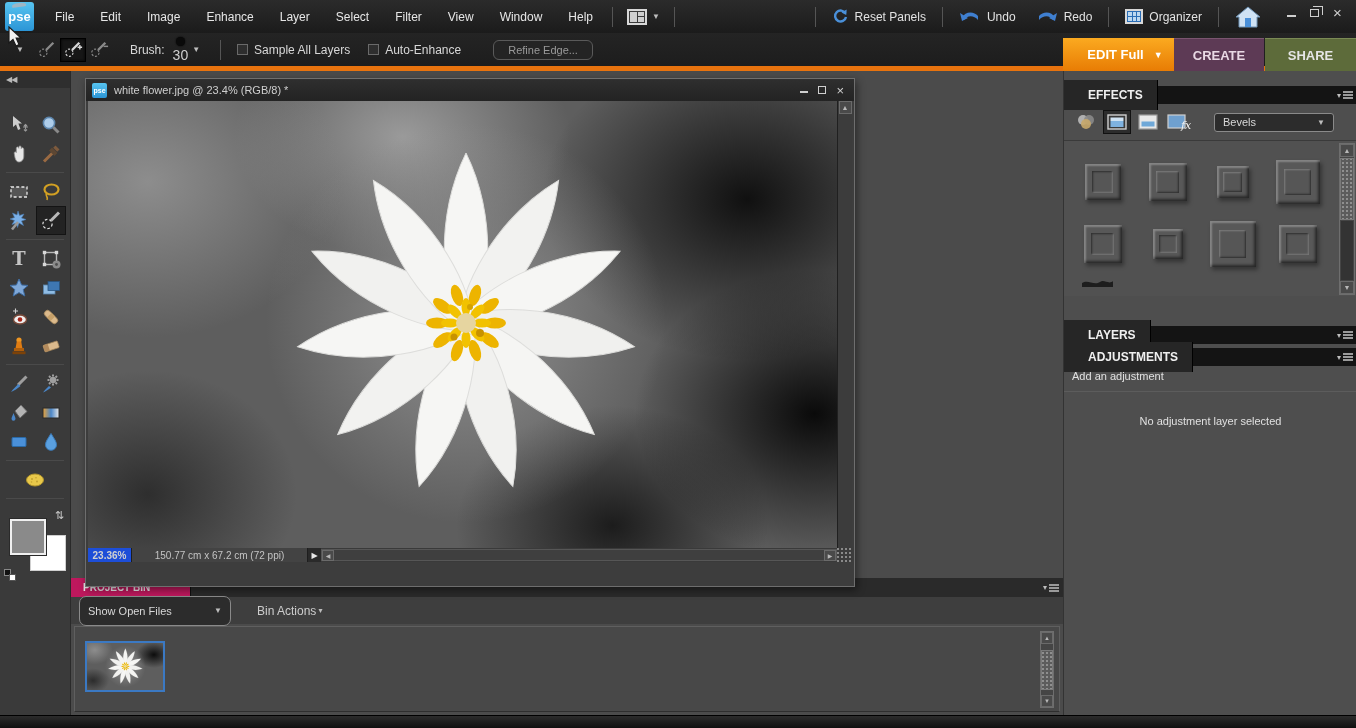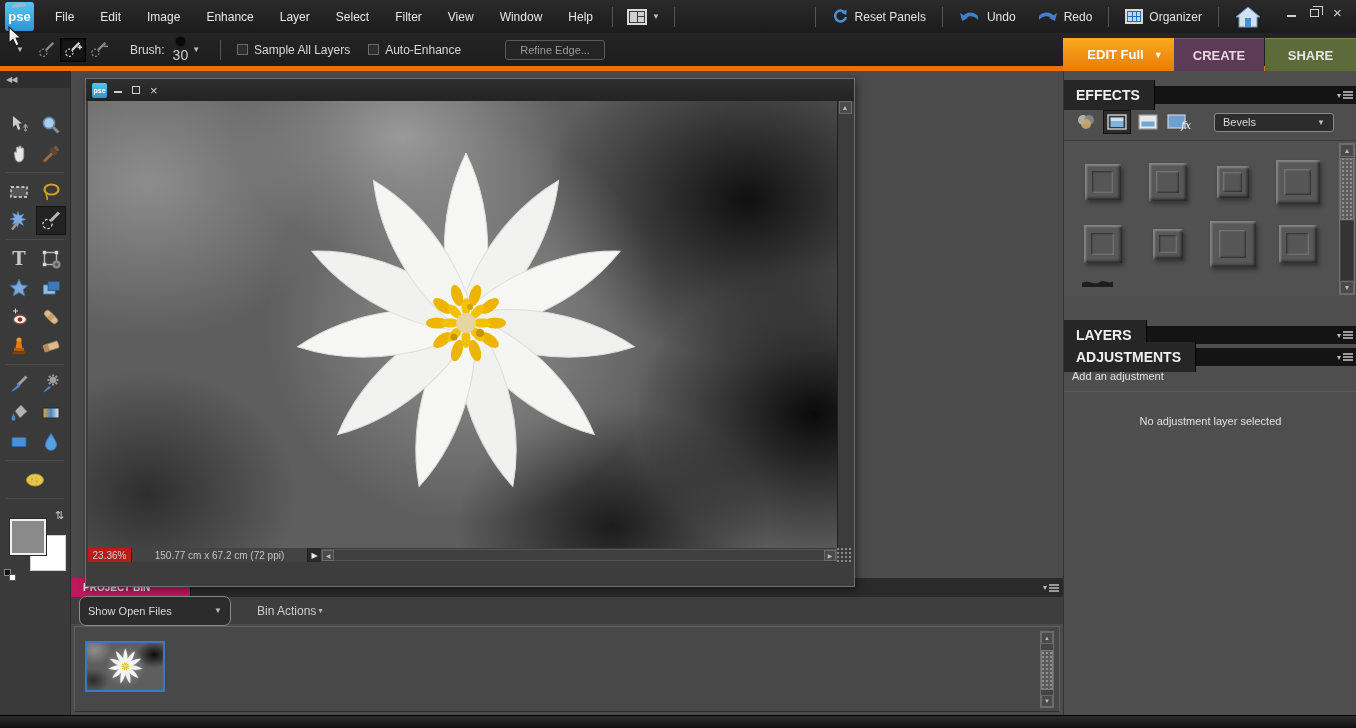--- a/index.html
+++ b/index.html
@@ -74,35 +74,35 @@
       radial-gradient(ellipse 330px 260px at 88% 22%, #101010 0%, rgba(16,16,16,0) 62%),
       radial-gradient(ellipse 300px 240px at 97% 70%, #0a0a0a 0%, rgba(10,10,10,0) 60%),
       radial-gradient(ellipse 260px 200px at 70% 95%, #1c1c1c 0%, rgba(28,28,28,0) 60%),
       radial-gradient(ellipse 240px 200px at 8% 88%, #2e2e2e 0%, rgba(46,46,46,0) 62%),
       radial-gradient(ellipse 300px 240px at 8% 18%, #8d8d8d 0%, rgba(141,141,141,0) 65%),
       radial-gradient(ellipse 280px 200px at 42% 8%, #9a9a9a 0%, rgba(154,154,154,0) 60%),
       #5e5e5e; }
   .vscroll { position:absolute; right:2px; top:22px; width:15px; height:461px; background:#3c3c3c; border-left:1px solid #202020; display:flex; flex-direction:column; justify-content:space-between; align-items:center; }
   .scr-arrow { width:13px; height:13px; background:#4a4a4a; border:1px solid #6a6a6a; color:#b8b8b8; font-size:7px; display:flex; align-items:center; justify-content:center; }
   .doc-status { position:absolute; left:2px; top:469px; width:749px; height:14px; background:#3a3a3a; display:flex; align-items:stretch; font-size:10px; color:#d0d0d0; }
-  .zoom-box { width:44px; background:#b91c1c; border-right:1px solid #1e1e1e; display:flex; align-items:center; justify-content:center; }
+  .zoom-box { width:44px; background:#1d4ed8; border-right:1px solid #1e1e1e; display:flex; align-items:center; justify-content:center;font-weight:bold; }
   .dim-box { width:176px; background:#434343; border-right:1px solid #1e1e1e; display:flex; align-items:center; justify-content:center; color:#c4c4c4; }
   .play-btn { width:13px; background:#2a2a2a; color:#e8e8e8; font-size:8px; display:flex; align-items:center; justify-content:center; }
   .hscroll { flex:1; background:#3f3f3f; border:1px solid #565656; display:flex; justify-content:space-between; align-items:center; margin:1px 0; }
   .hscroll .scr-arrow { width:12px; height:11px; font-size:6px; }
   .grip { position:absolute; right:2px; top:469px; width:15px; height:14px; background:#3c3c3c;
     background-image:radial-gradient(circle at 2px 2px, #8a8a8a 1px, transparent 1px); background-size:4px 4px; background-position:3px 3px; }
 
   
   .flower-svg { position:absolute; left:0; top:0; width:100%; height:100%; }
 
   
   .rightpanel { left:1063px; top:71px; width:293px; height:644px; background:#4e4e4e; border-left:1px solid #333; }
   .phead { position:absolute; left:0; width:293px; height:18px; background:#141414; display:flex; align-items:center; }
-  .ptab { background:#262626; height:30px; display:flex; align-items:center; padding:0 14px 0 12px; color:#f0f0f0; font-size:14px; font-weight:bold; border-right:1px solid #000; }
+  .ptab { background:#262626; height:30px; display:flex; align-items:center; padding:0 14px 0 24px; color:#f0f0f0; font-size:12px; font-weight:bold; border-right:1px solid #000; }
   .pmenu { margin-left:auto; margin-right:4px; color:#9a9a9a; font-size:9px; display:flex; align-items:center; gap:2px; }
   .hamb { display:inline-block; width:10px; height:8px; border-top:2px solid #9a9a9a; border-bottom:2px solid #9a9a9a; position:relative; }
   .hamb:before { content:""; position:absolute; left:0; top:1px; width:10px; height:2px; background:#9a9a9a; }
   .fx-btn { width:28px; height:24px; display:flex; align-items:center; justify-content:center; border:1px solid transparent; }
   .fx-btn.selected { background:#2c2c2c; border:1px solid #111; }
   .dropdown { background:#2c2c2c; border:1px solid #8a8a8a; border-radius:3px; color:#d8d8d8; font-size:11px; display:flex; align-items:center; padding:0 8px; justify-content:space-between; }
   .thumb-area { position:absolute; left:0; top:69px; width:293px; height:156px; background:#515151; border-top:1px solid #3a3a3a; }
   .bevel-grid { position:absolute; left:6px; top:10px; width:262px; display:flex; flex-wrap:wrap; }
   .bevel-cell { width:65px; height:62px; display:flex; align-items:center; justify-content:center; }
   .bevel { background:#585858; box-shadow: inset 2px 2px 2px rgba(255,255,255,.28), inset -2px -2px 3px rgba(0,0,0,.55), 2px 3px 4px rgba(0,0,0,.35); }
@@ -254,21 +254,21 @@
     <span class="dd-arrow" style="margin-right:14px;">▼</span>
     <div class="vsep"></div>
     <div class="chk-group" style="margin-left:10px;">
       <span class="chk"></span>
       <span>Sample All Layers</span>
     </div>
     <div class="chk-group">
       <span class="chk"></span>
       <span>Auto-Enhance</span>
     </div>
-    <div class="refine-btn" style="margin-left:26px;">Refine Edge...</div>
+    <div class="refine-btn" style="margin-left:14px;border-radius:6px;">Refine Edge...</div>
   </div>
 
   <div class="abs orange-line"></div>
 
   <div class="abs mode-tab tab-edit">
     <span>EDIT Full</span>
     <span style="font-size:9px;color:#fff;">▼</span>
   </div>
   <div class="abs mode-tab tab-create">
       <span>CREATE</span>
@@ -514,20 +514,21 @@
           <span class="scr-arrow">▲</span>
           <span class="pbthumbbar"></span>
           <span class="scr-arrow">▼</span>
         </div>
       </div>
     </div>
 
     <div class="abs docwin" style="left:14px; top:7px;">
       <div class="doc-titlebar">
         <span class="doc-ico">pse</span>
+        <span class="doc-title">white flower.jpg @ 23.4% (RGB/8) *</span>
         <span class="doc-ctl">
           <span><span class="minline" style="width:8px;"></span></span>
           <span style="display:inline-block;width:8px;height:8px;border:1.5px solid #cfcfcf;margin-top:3px;"></span>
           <span style="font-size:13px;">×</span>
         </span>
       </div>
       <div class="canvas">
         <svg class="flower-svg" viewBox="0 0 749 447">
           <defs>
             <path id="petal" d="M0,16 C-27,-26 -31,-108 0,-170 C31,-108 27,-26 0,16 Z"></path>

